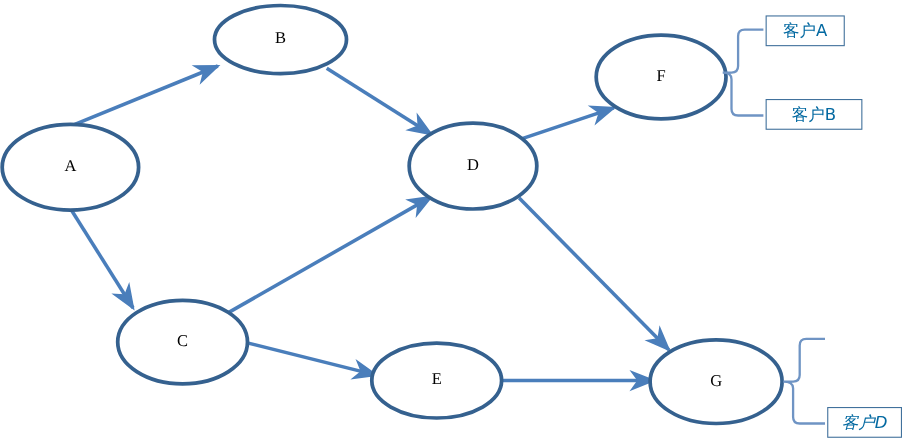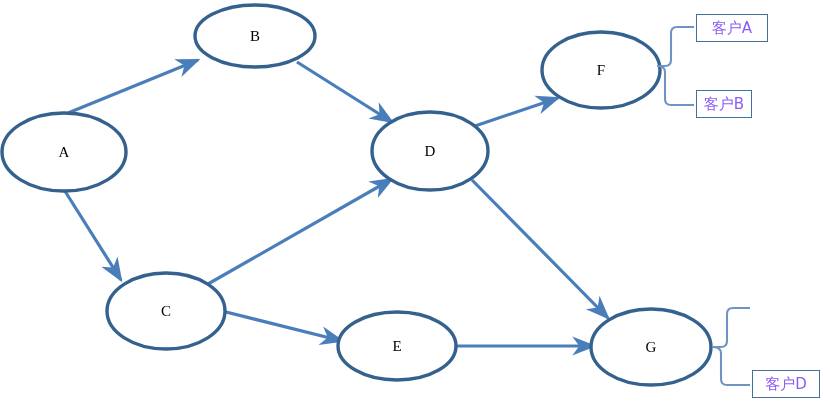--- a/index.html
+++ b/index.html
@@ -17,21 +17,21 @@
   }
   .cust-box{
     position:absolute;
     border:1px solid #41719c;
     background:#ffffff;
     box-sizing:border-box;
     display:flex;
     align-items:center;
     justify-content:center;
     font-size:15px;
-    color:#8b5cf6;
+    color:#0369a1;
     font-family:"DejaVu Sans","Liberation Sans",sans-serif;
     letter-spacing:0px;
   }
 </style>
 </head>
 <body>
 
 <div id="canvas">
 
   <svg class="layer" viewBox="0 0 827 402" xmlns="http://www.w3.org/2000/svg">
@@ -79,16 +79,16 @@
 
   <div class="node-label" style="left:64px;top:152px;">A</div>
   <div class="node-label" style="left:255px;top:36px;">B</div>
   <div class="node-label" style="left:166px;top:311px;">C</div>
   <div class="node-label" style="left:430px;top:151px;">D</div>
   <div class="node-label" style="left:397px;top:346px;">E</div>
   <div class="node-label" style="left:601px;top:70px;">F</div>
   <div class="node-label" style="left:651px;top:347px;">G</div>
 
   <div class="cust-box" style="left:696px;top:14px;width:72px;height:28px;">客户A</div>
-  <div class="cust-box" style="left:696px;top:90px;width:56px;height:28px;">客户B</div>
-  <div class="cust-box" style="left:752px;top:370px;width:68px;height:28px;">客户D</div>
+  <div class="cust-box" style="left:696px;top:90px;width:88px;height:28px;">客户B</div>
+  <div class="cust-box" style="left:752px;top:370px;width:68px;height:28px;font-style:italic;">客户D</div>
 
 </div>
 
 </body></html>

